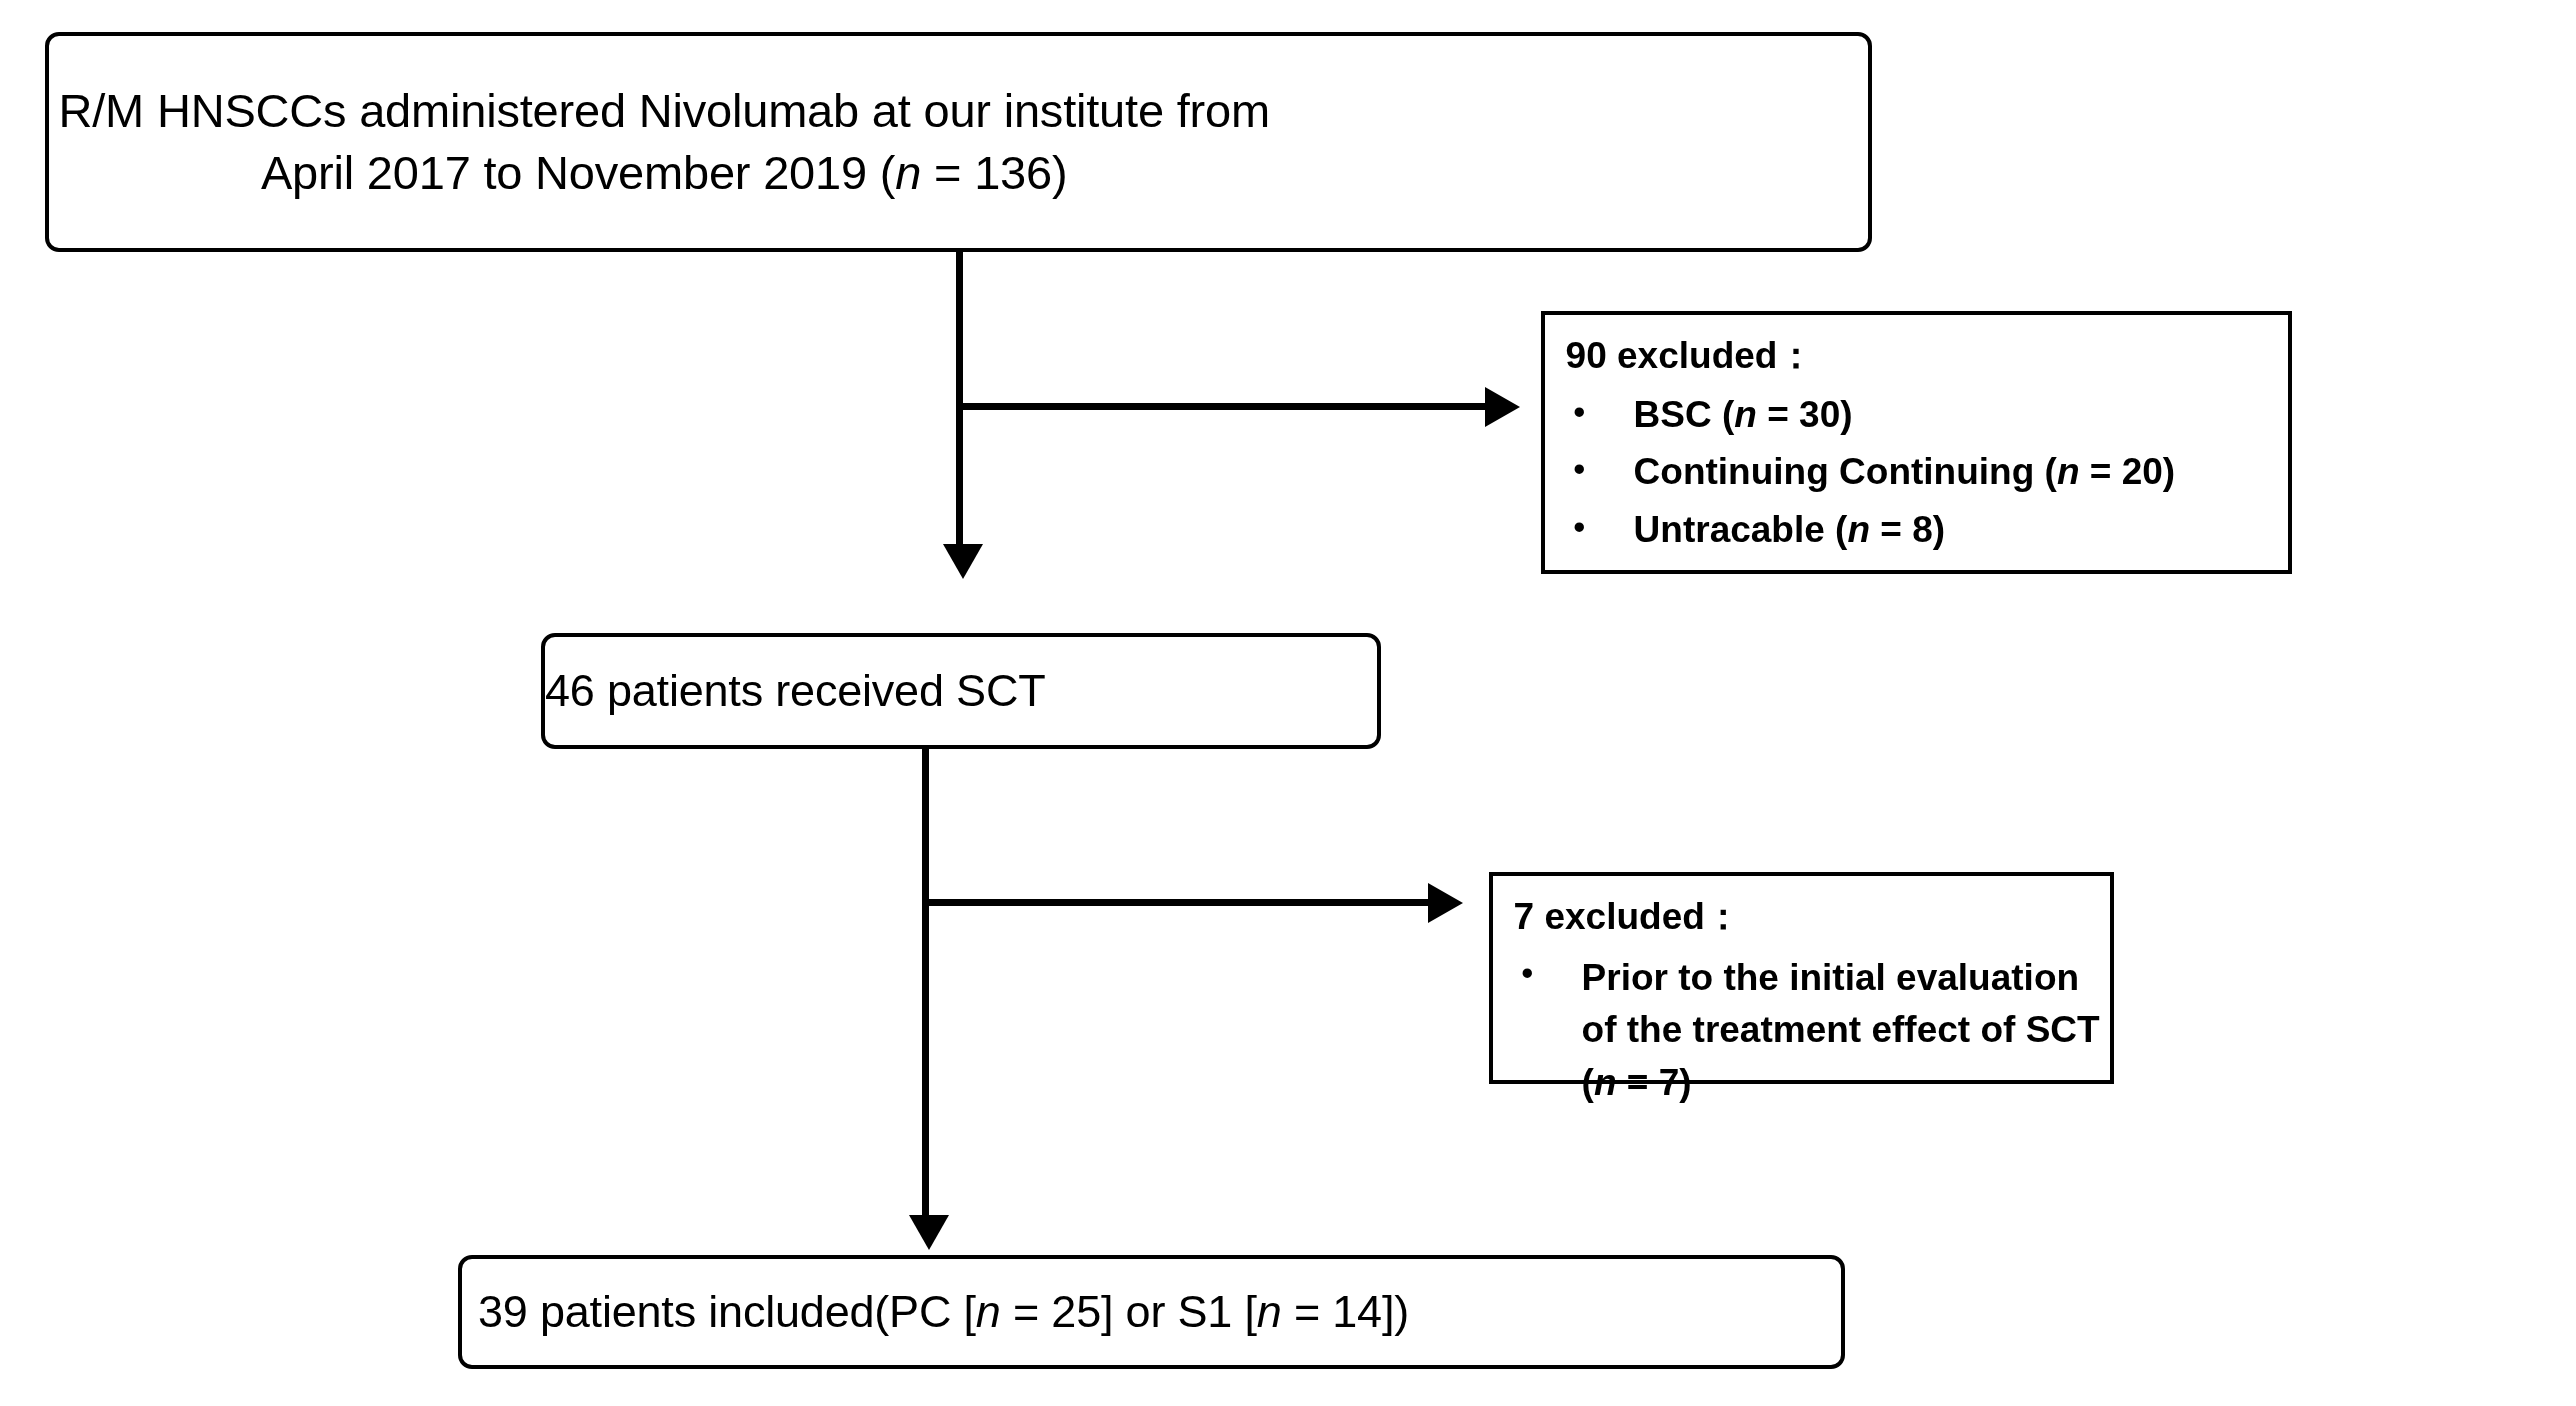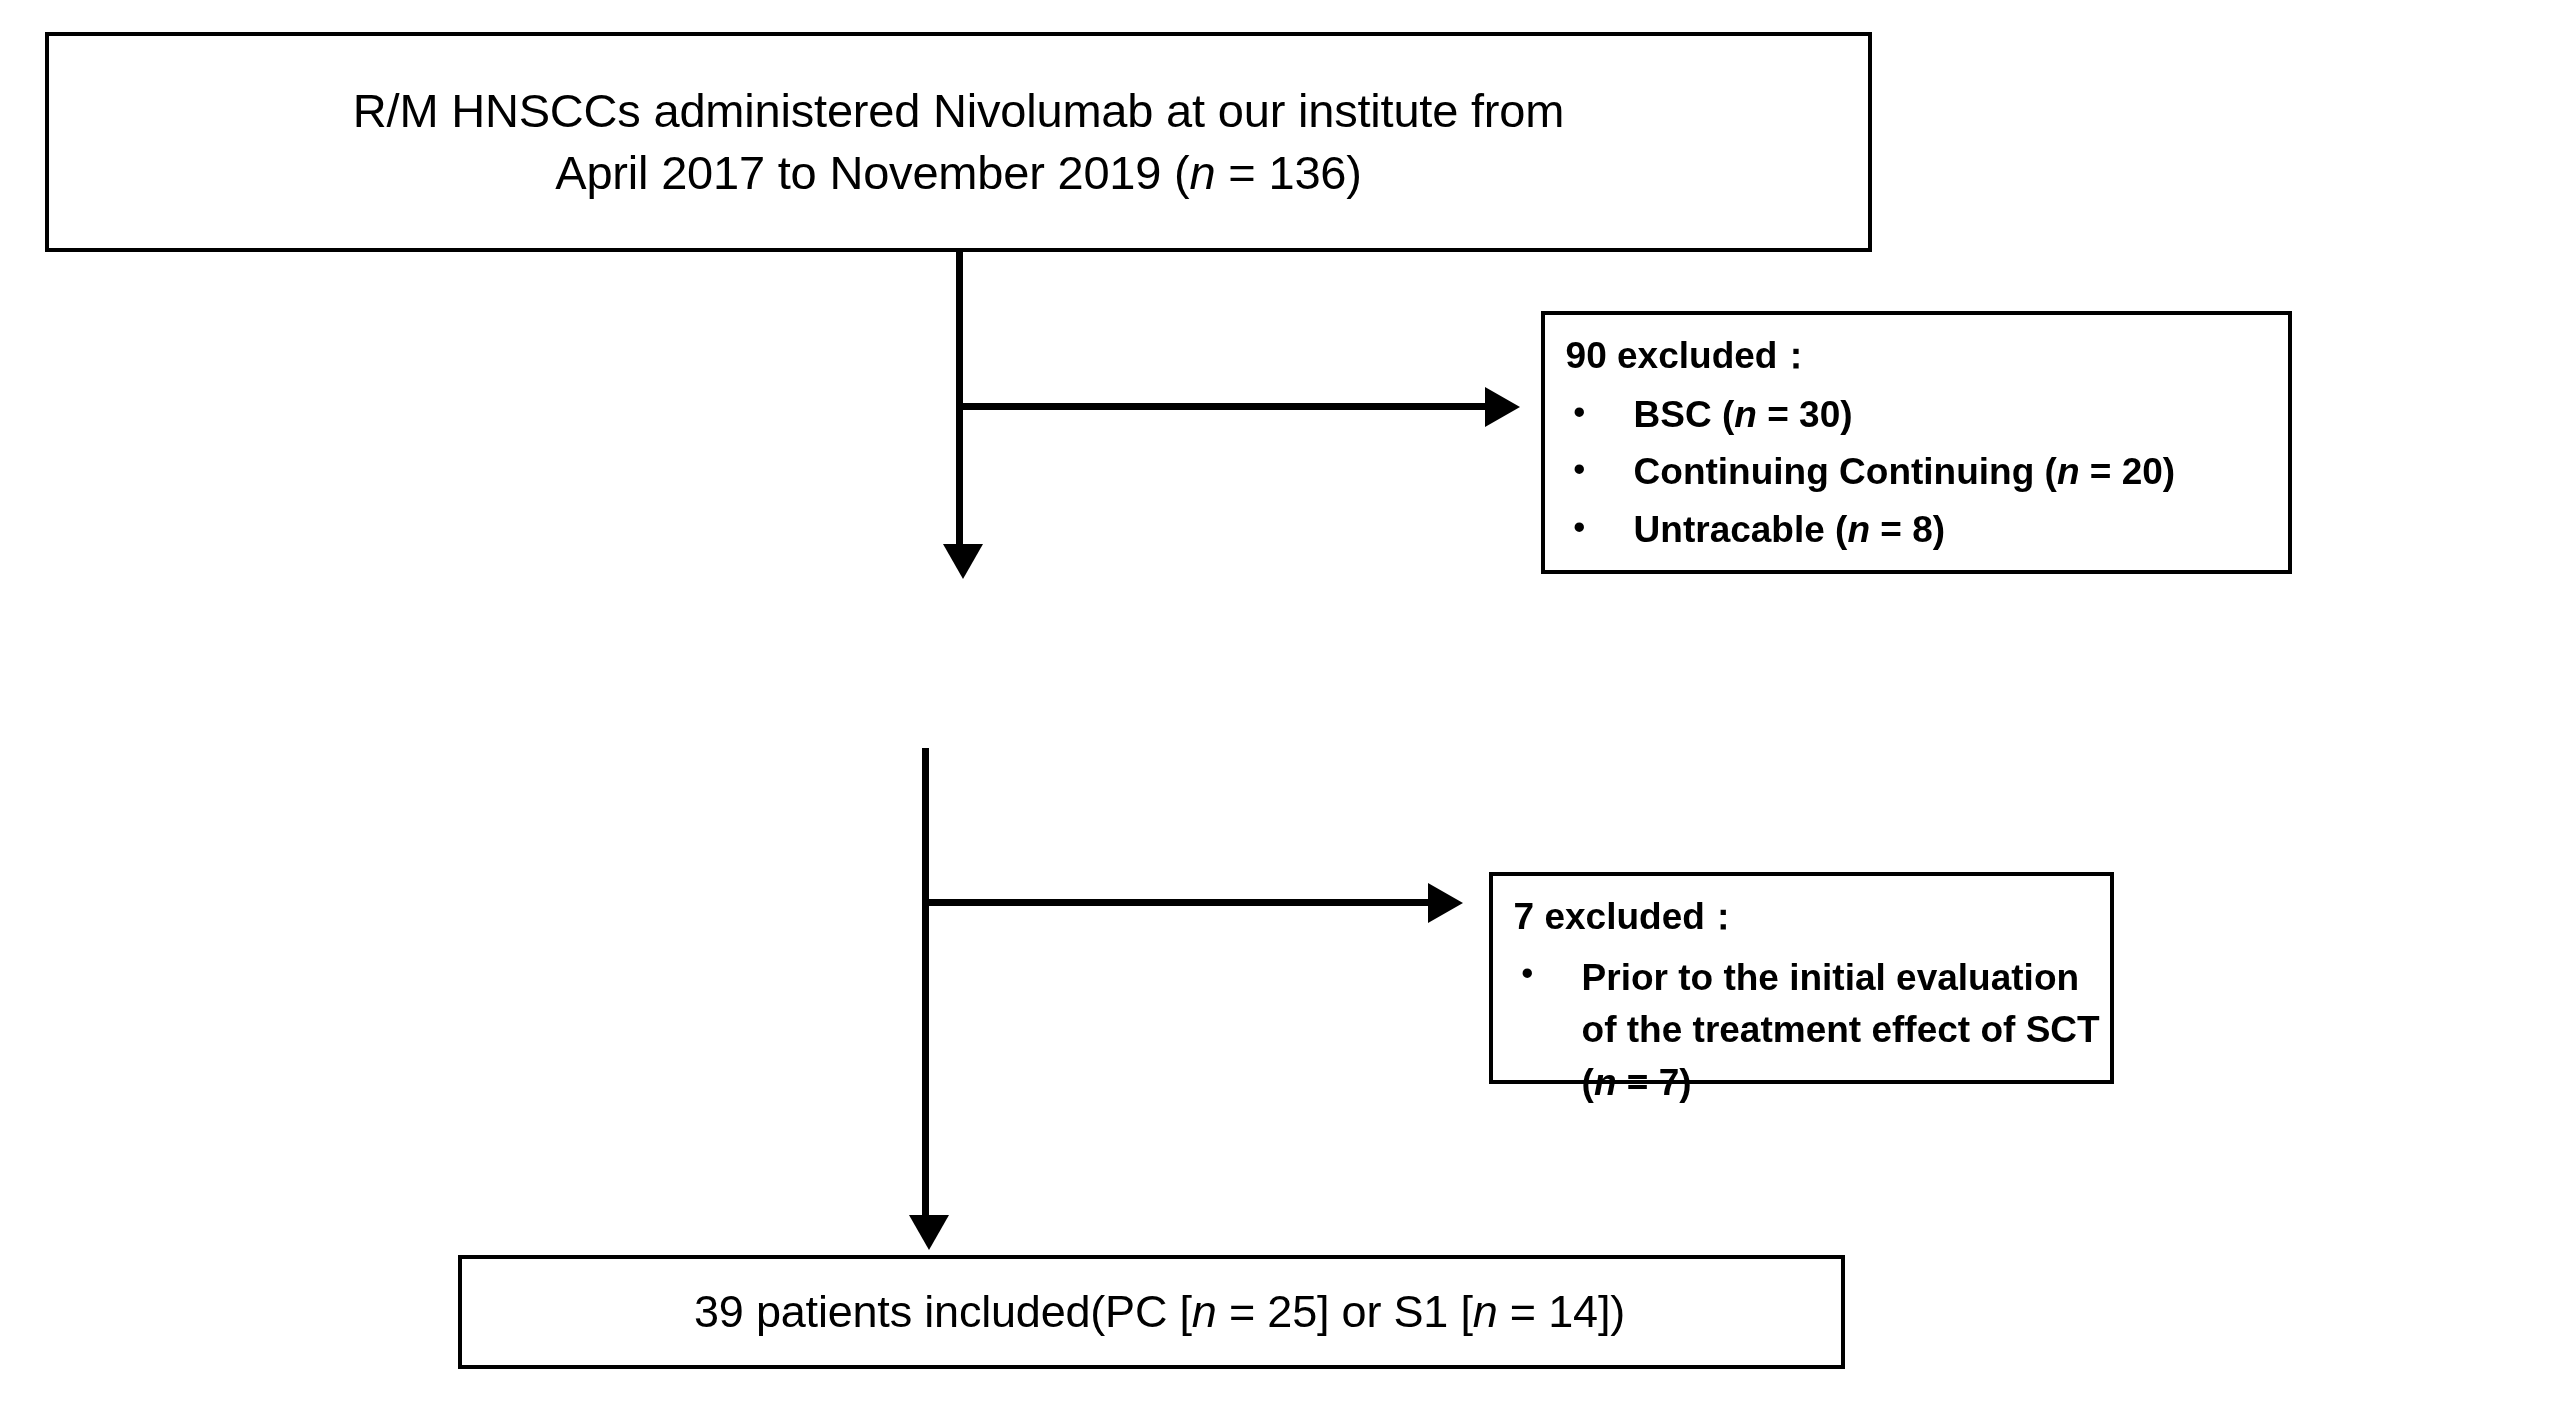--- a/index.html
+++ b/index.html
@@ -21,22 +21,23 @@
   
   .node {
     position: absolute;
     box-sizing: border-box;
     background: #ffffff;
     border: 4px solid #000000;
   }
   .node-center {
     display: flex;
     align-items: center;
-    justify-content: center;
+    justify-content: flex-start;
     text-align: center;
+    border-radius: 14px;
   }
   .node-left {
     display: block;
     text-align: left;
     font-weight: bold;
   }
 
   
   #box-top        { left: 45px;   top: 32px;   width: 1827px; height: 220px; }
   #box-excluded-1 { left: 1541px; top: 311px;  width: 751px;  height: 263px; }
@@ -158,20 +159,23 @@
         <li>
           <span class="bullet">•</span><span>Continuing Continuing  (</span><em>n</em><span> = 20)</span>
         </li>
         <li>
           <span class="bullet">•</span><span>Untracable   (</span><em>n</em><span> = 8)</span>
         </li>
       </ul>
     </div>
   </div>
 
+  <div class="node node-center" id="box-sct">
+    <div class="headline-sm">46 patients received  SCT</div>
+  </div>
 
   <div class="vline" id="conn-2-v"></div>
   <div class="arrow-down" id="conn-2-arrow"></div>
   <div class="hline" id="conn-2-branch-h"></div>
   <div class="arrow-right" id="conn-2-branch-arrow"></div>
 
   <div class="node node-left" id="box-excluded-2">
     <div class="excl-wrap">
       <div class="excl-title">7 excluded：</div>
       <ul class="excl-list wrap">

